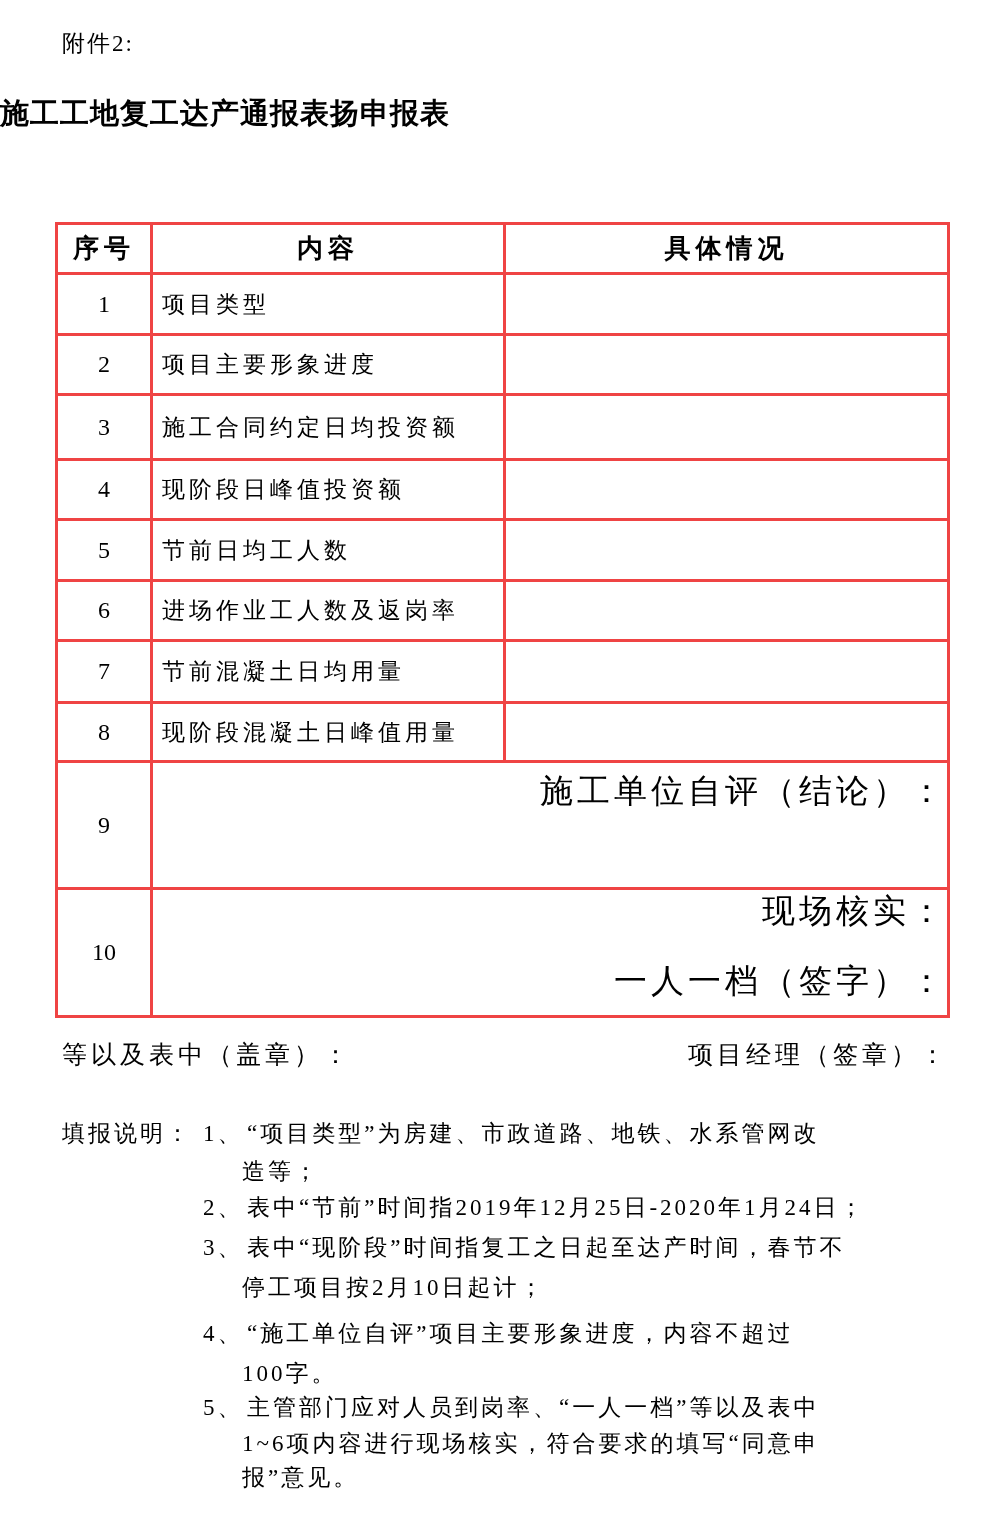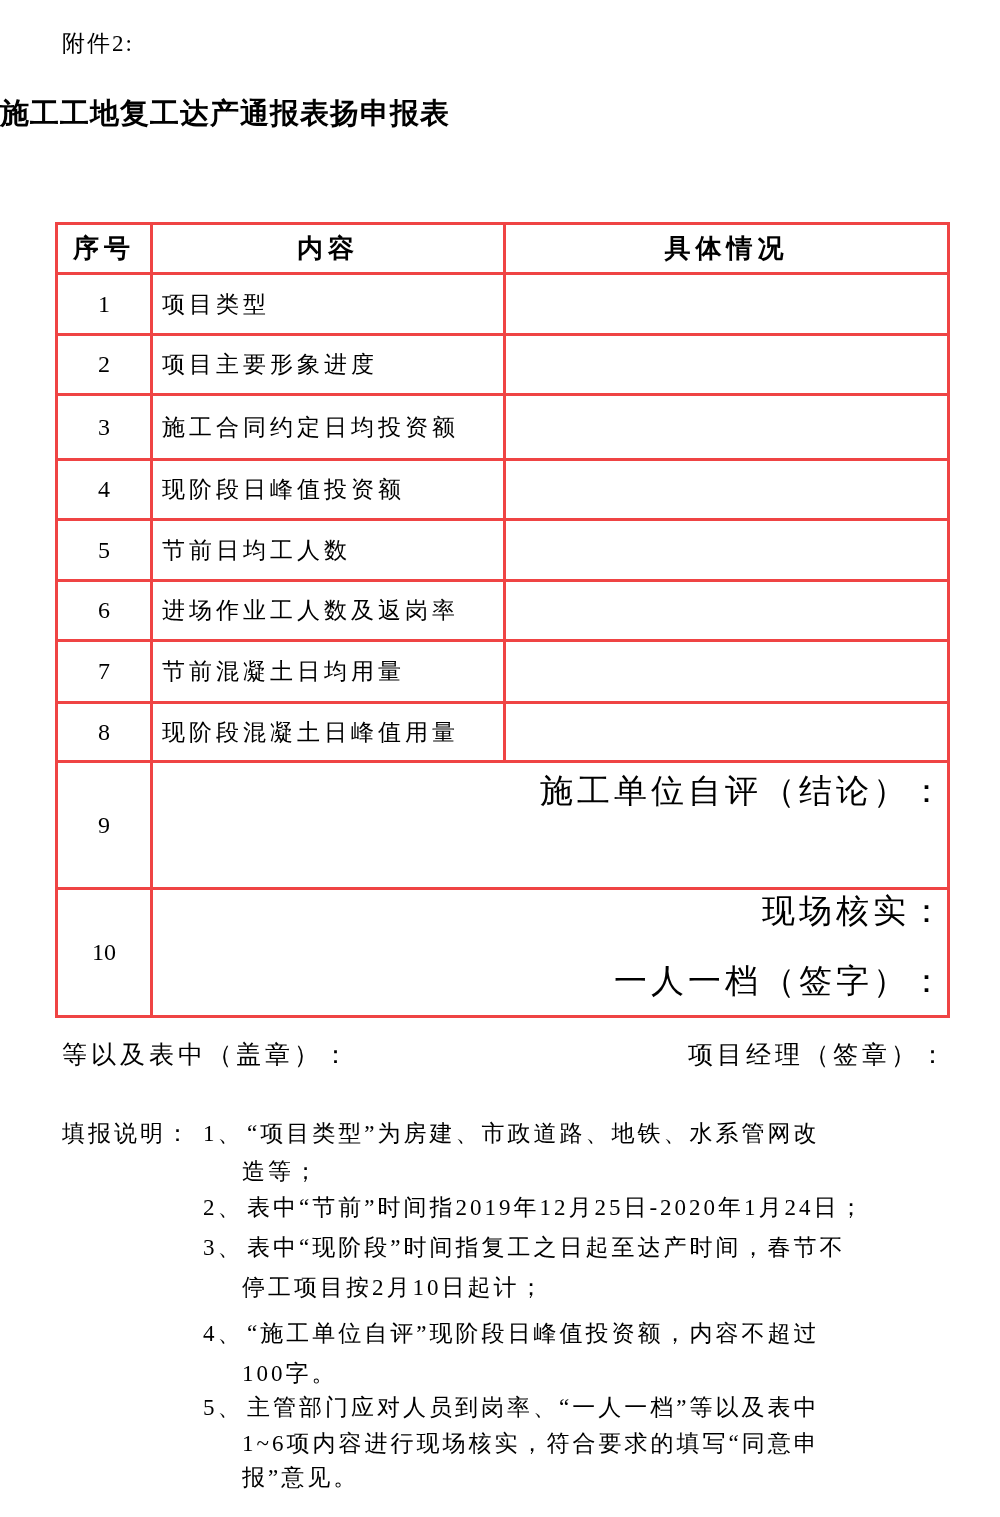--- a/index.html
+++ b/index.html
@@ -228,21 +228,21 @@
     </div>
     <div class="nline nl-4">
       <span class="n-no">3、</span>
       <span class="n-text">表中“现阶段”时间指复工之日起至达产时间，春节不</span>
     </div>
     <div class="nline nl-5">
       <span class="n-cont">停工项目按2月10日起计；</span>
     </div>
     <div class="nline nl-6">
       <span class="n-no">4、</span>
-      <span class="n-text">“施工单位自评”现阶段日峰值投资额，内容不超过</span>
+      <span class="n-text">“施工单位自评”项目主要形象进度，内容不超过</span>
     </div>
     <div class="nline nl-7">
       <span class="n-cont">100字。</span>
     </div>
     <div class="nline nl-8">
       <span class="n-no">5、</span>
       <span class="n-text">主管部门应对人员到岗率、“一人一档”等以及表中</span>
     </div>
     <div class="nline nl-9">
       <span class="n-cont">1~6项内容进行现场核实，符合要求的填写“同意申</span>

